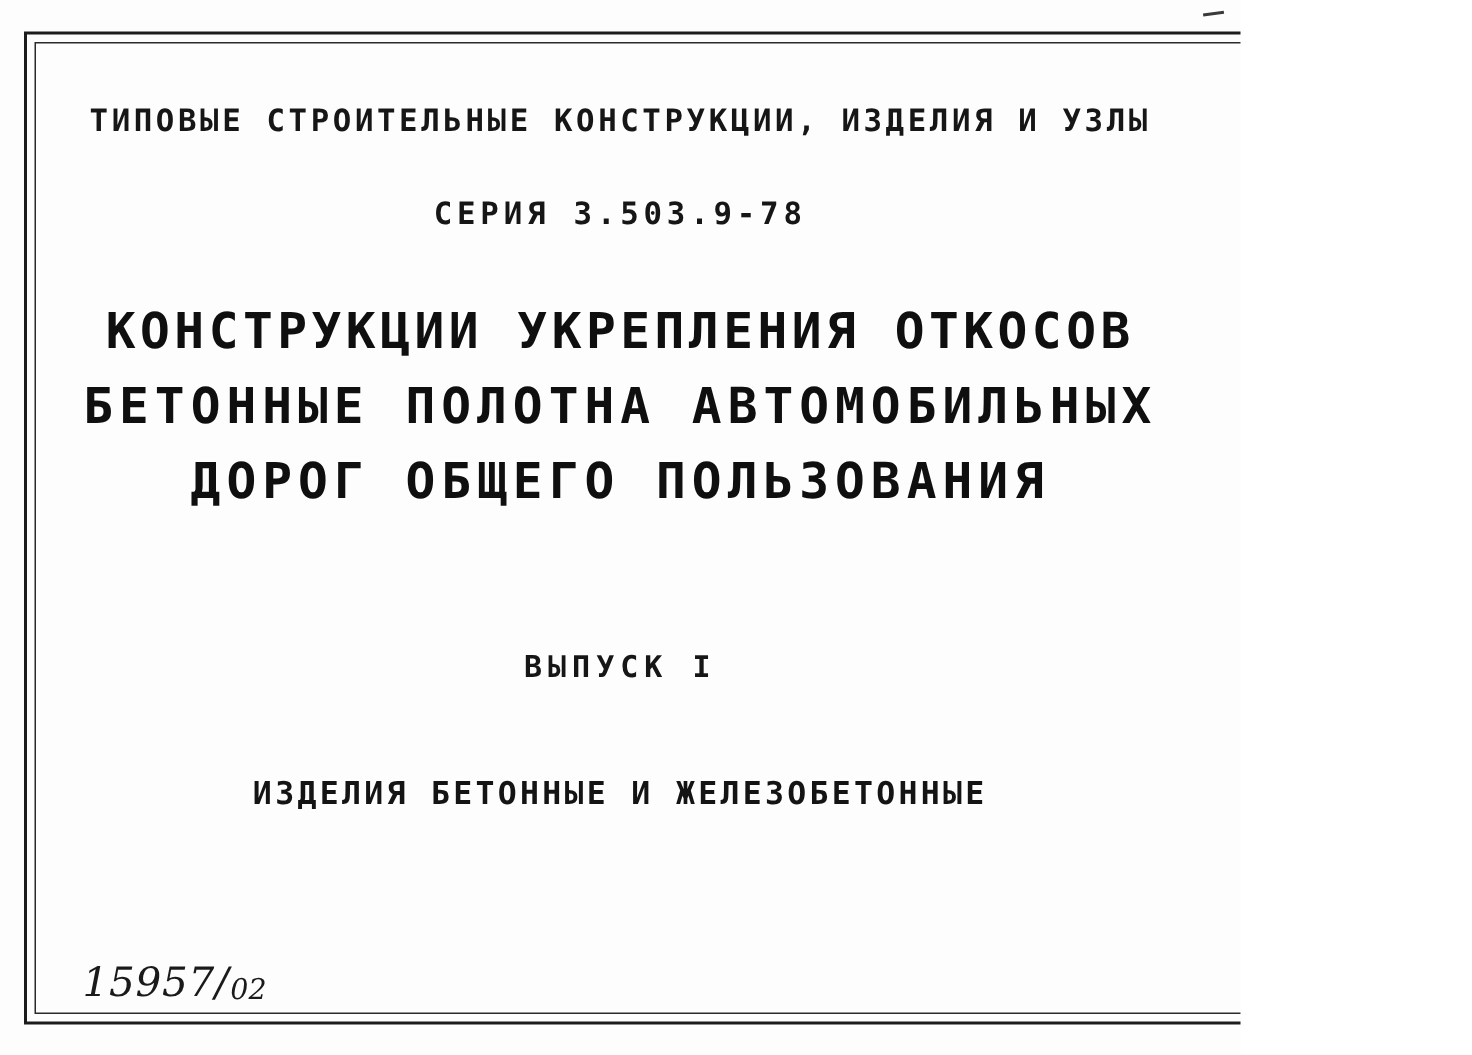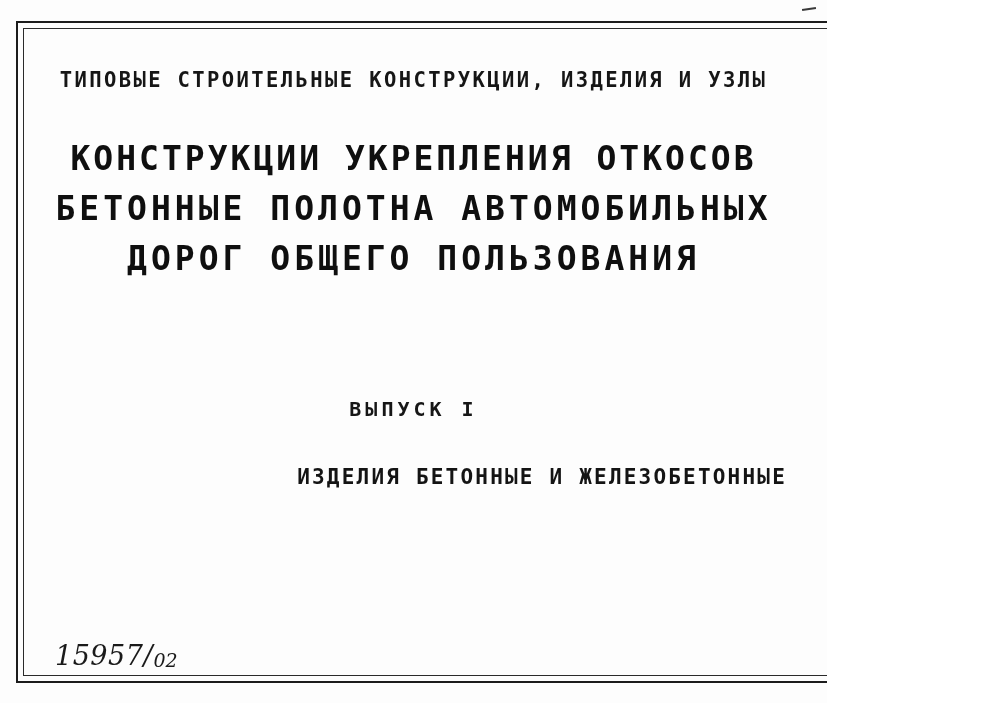--- a/index.html
+++ b/index.html
@@ -79,34 +79,33 @@
     line-height: 1.52;
     letter-spacing: 3px;
     font-weight: 700;
     color: #0f0f0f;
     white-space: nowrap;
   }
   .maintitle .tline.t2 { letter-spacing: 4px; }
   .maintitle .tline.t3 { letter-spacing: 4px; }
 
   .issue {
-    margin-top: 113px;
+    margin-top: 86px;
     font-size: 20px;
     letter-spacing: 4px;
     font-weight: 600;
     color: #161616;
   }
 
   .subtitle {
-    margin-top: 44px;
+    margin-top: 61px;
     font-size: 21px;
     letter-spacing: 2.2px;
     font-weight: 600;
     color: #141414;
-    text-align: right;
   }
   .subtitle2 {
     margin-top: 10px;
     font-size: 18px;
     letter-spacing: 2px;
     font-weight: 600;
     color: #141414;
   }
 
   
@@ -139,20 +138,21 @@
 <div class="page">
 
   <div class="sheet-border"></div>
   <div class="sheet-border-inner"></div>
   <div class="corner-tick"></div>
 
   <div class="content">
 
     <div class="line-series-head">ТИПОВЫЕ СТРОИТЕЛЬНЫЕ КОНСТРУКЦИИ, ИЗДЕЛИЯ И УЗЛЫ</div>
 
+    <div class="line-series-code">СЕРИЯ 3.503.9-78</div>
 
     <div class="maintitle">
       <div class="tline t1">КОНСТРУКЦИИ УКРЕПЛЕНИЯ ОТКОСОВ</div>
       <div class="tline t2">БЕТОННЫЕ ПОЛОТНА АВТОМОБИЛЬНЫХ</div>
       <div class="tline t3">ДОРОГ ОБЩЕГО ПОЛЬЗОВАНИЯ</div>
     </div>
 
     <div class="issue">ВЫПУСК I</div>
 
     <div class="subtitle">ИЗДЕЛИЯ БЕТОННЫЕ И ЖЕЛЕЗОБЕТОННЫЕ</div>

